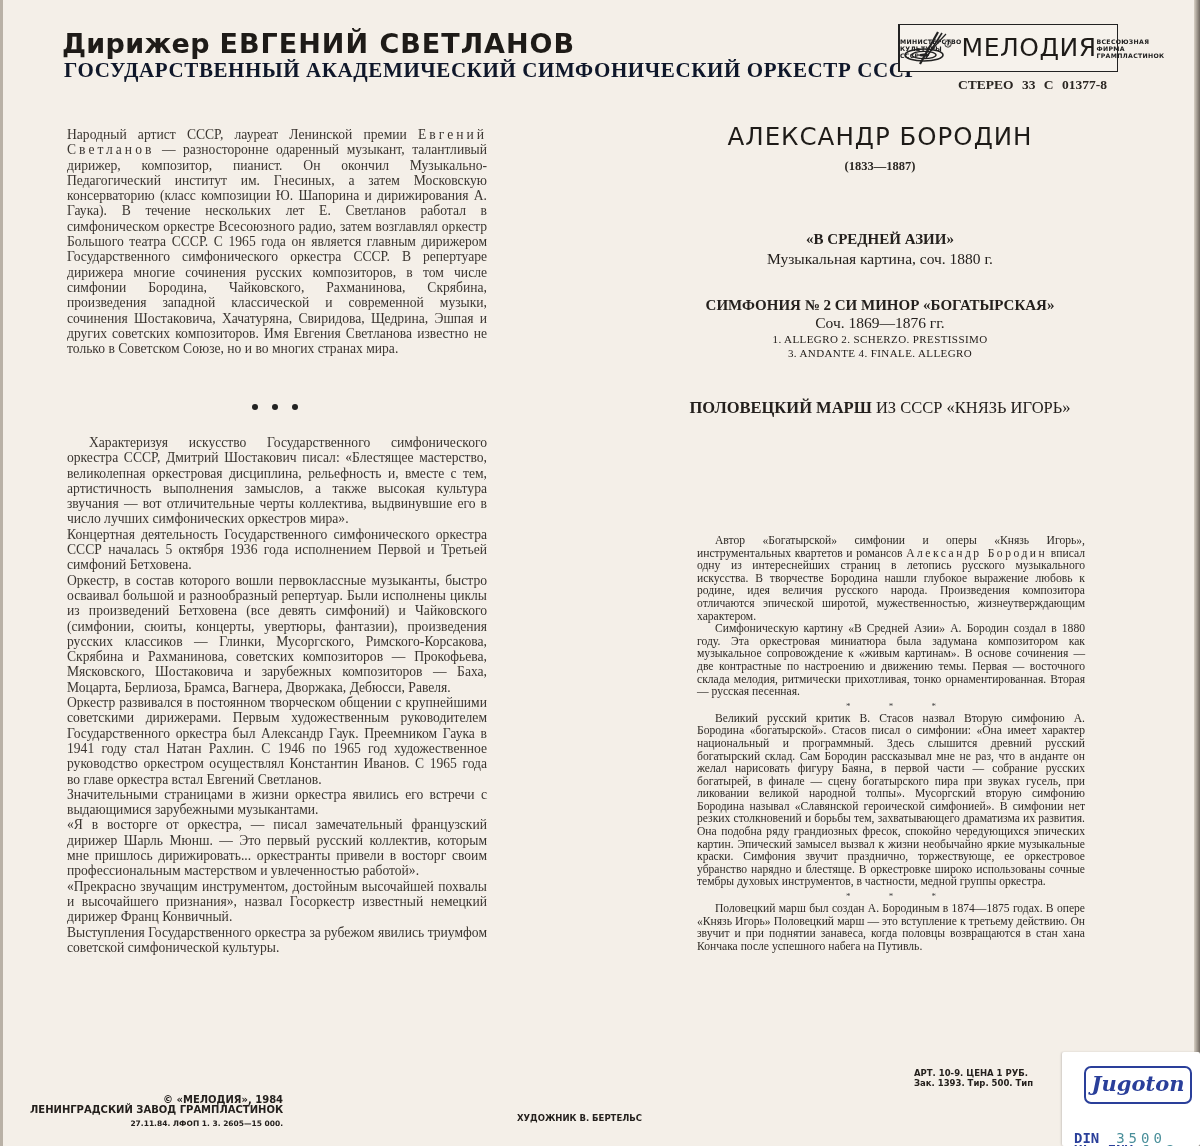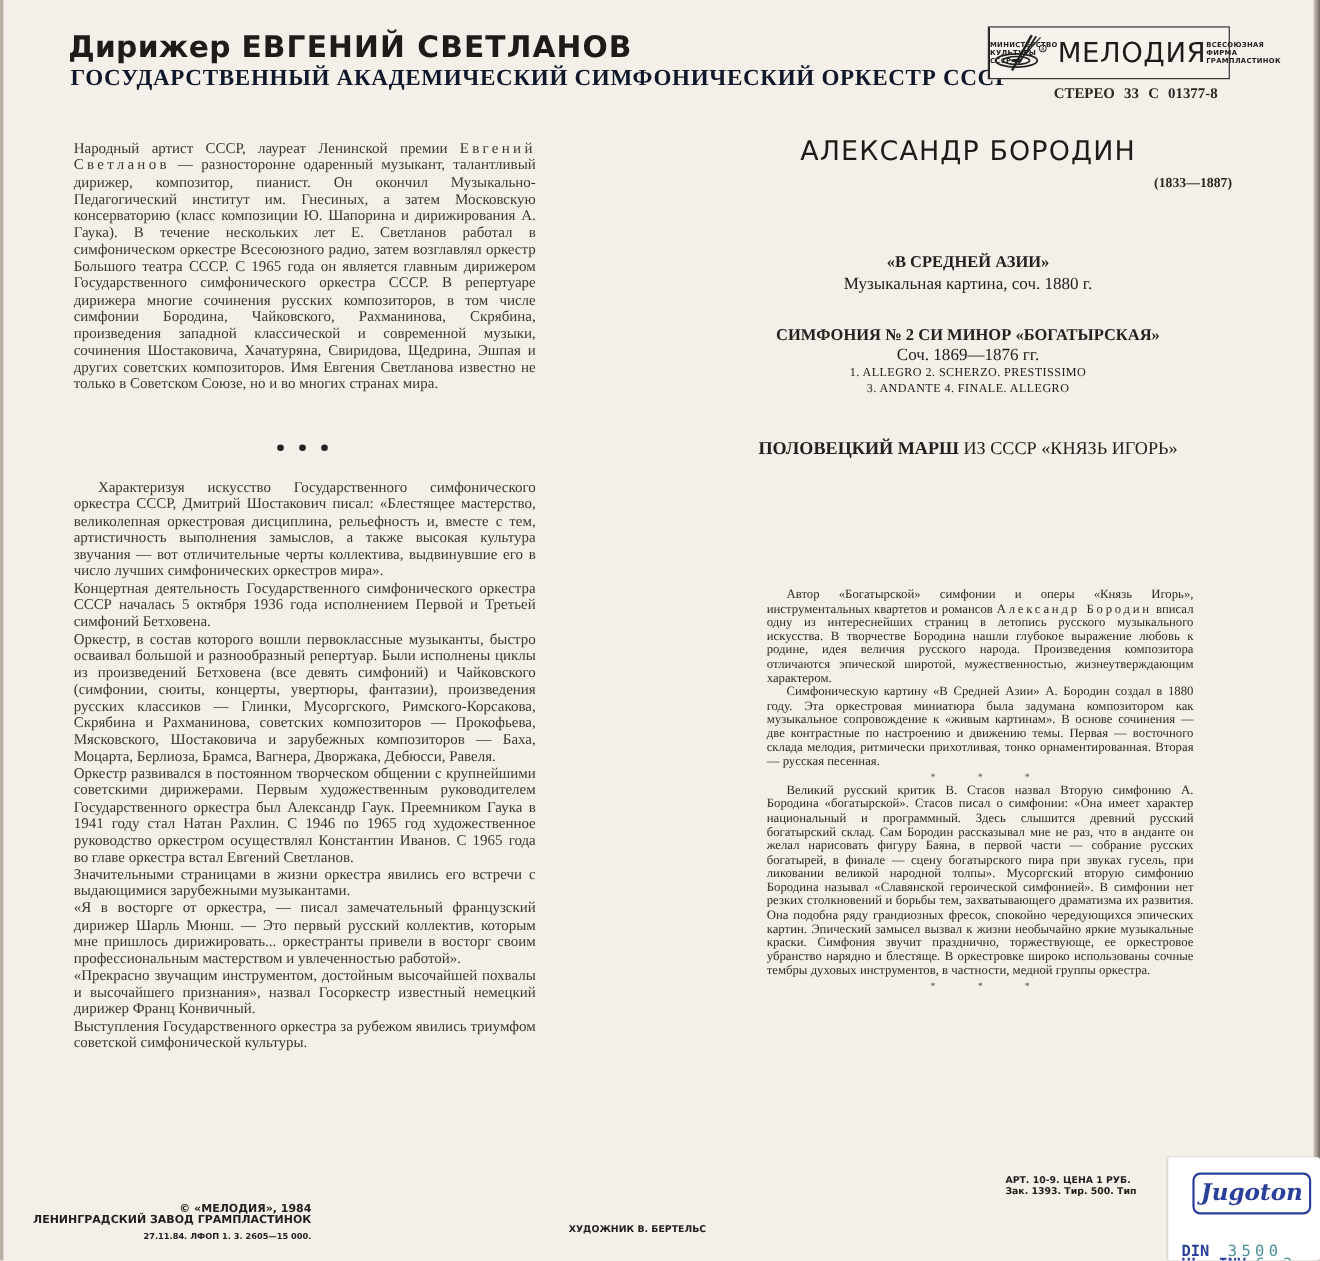--- a/index.html
+++ b/index.html
@@ -54,21 +54,21 @@
   .dots-left { position: absolute; left: 252px; top: 404px; display: flex; gap: 14px; }
   .dots-left span { width: 6px; height: 6px; border-radius: 50%; background: #222; display: block; }
   .history { top: 435px; }
   .history p.indent { text-indent: 22px; }
 
   
   .composer {
     position: absolute; left: 640px; width: 480px; top: 122px; text-align: center;
     font-family: "DejaVu Sans", sans-serif; font-size: 24.5px; letter-spacing: 1px; color: #1e1b18;
   }
-  .composer-years { position: absolute; left: 640px; width: 480px; top: 159px; text-align: right; font-weight: bold; font-size: 12.5px; color: #2a2622; }
+  .composer-years { position: absolute; left: 640px; width: 480px; top: 159px; text-align: center; font-weight: bold; font-size: 12.5px; color: #2a2622; }
   .work { position: absolute; left: 640px; width: 480px; text-align: center; color: #24201d; }
   .work .title { font-weight: bold; font-size: 15px; }
   .work .sub { font-size: 15.5px; }
   .work .mv { font-size: 11px; letter-spacing: 0.4px; line-height: 14px; }
   .w1 { top: 230px; line-height: 19px; }
   .w2 { top: 296px; line-height: 18px; }
   .w3 { top: 398px; font-size: 16.5px; }
   .w3 .b { font-weight: bold; }
 
   .right-col { position: absolute; left: 697px; width: 388px; font-size: 11.6px; line-height: 12.6px; text-align: justify; color: #2e2a26; }
@@ -172,20 +172,21 @@
 <div class="work w3">
   <span class="b">ПОЛОВЕЦКИЙ МАРШ</span><span> ИЗ СССР «КНЯЗЬ ИГОРЬ»</span>
 </div>
 
 <div class="right-col r1">
   <p><span>Автор «Богатырской» симфонии и оперы «Князь Игорь», инструментальных квартетов и романсов </span><span class="spaced">Александр Бородин</span><span> вписал одну из интереснейших страниц в летопись русского музыкального искусства. В творчестве Бородина нашли глубокое выражение любовь к родине, идея величия русского народа. Произведения композитора отличаются эпической широтой, мужественностью, жизнеутверждающим характером.</span></p>
   <p>Симфоническую картину «В Средней Азии» А. Бородин создал в 1880 году. Эта оркестровая миниатюра была задумана композитором как музыкальное сопровождение к «живым картинам». В основе сочинения — две контрастные по настроению и движению темы. Первая — восточного склада мелодия, ритмически прихотливая, тонко орнаментированная. Вторая — русская песенная.</p>
   <div class="stars">* * *</div>
   <p>Великий русский критик В. Стасов назвал Вторую симфонию А. Бородина «богатырской». Стасов писал о симфонии: «Она имеет характер национальный и программный. Здесь слышится древний русский богатырский склад. Сам Бородин рассказывал мне не раз, что в анданте он желал нарисовать фигуру Баяна, в первой части — собрание русских богатырей, в финале — сцену богатырского пира при звуках гусель, при ликовании великой народной толпы». Мусоргский вторую симфонию Бородина называл «Славянской героической симфонией». В симфонии нет резких столкновений и борьбы тем, захватывающего драматизма их развития. Она подобна ряду грандиозных фресок, спокойно чередующихся эпических картин. Эпический замысел вызвал к жизни необычайно яркие музыкальные краски. Симфония звучит празднично, торжествующе, ее оркестровое убранство нарядно и блестяще. В оркестровке широко использованы сочные тембры духовых инструментов, в частности, медной группы оркестра.</p>
   <div class="stars">* * *</div>
+  <p>Половецкий марш был создан А. Бородиным в 1874—1875 годах. В опере «Князь Игорь» Половецкий марш — это вступление к третьему действию. Он звучит и при поднятии занавеса, когда половцы возвращаются в стан хана Кончака после успешного набега на Путивль.</p>
 </div>
 
 <div class="foot-left">
   <div class="l1">© «МЕЛОДИЯ», 1984</div>
   <div class="l2">ЛЕНИНГРАДСКИЙ ЗАВОД ГРАМПЛАСТИНОК</div>
   <div class="l3">27.11.84. ЛФОП 1. 3. 2605—15 000.</div>
 </div>
 <div class="foot-artist">ХУДОЖНИК В. БЕРТЕЛЬС</div>
 <div class="foot-right">
   <div>АРТ. 10-9. ЦЕНА 1 РУБ.</div>

